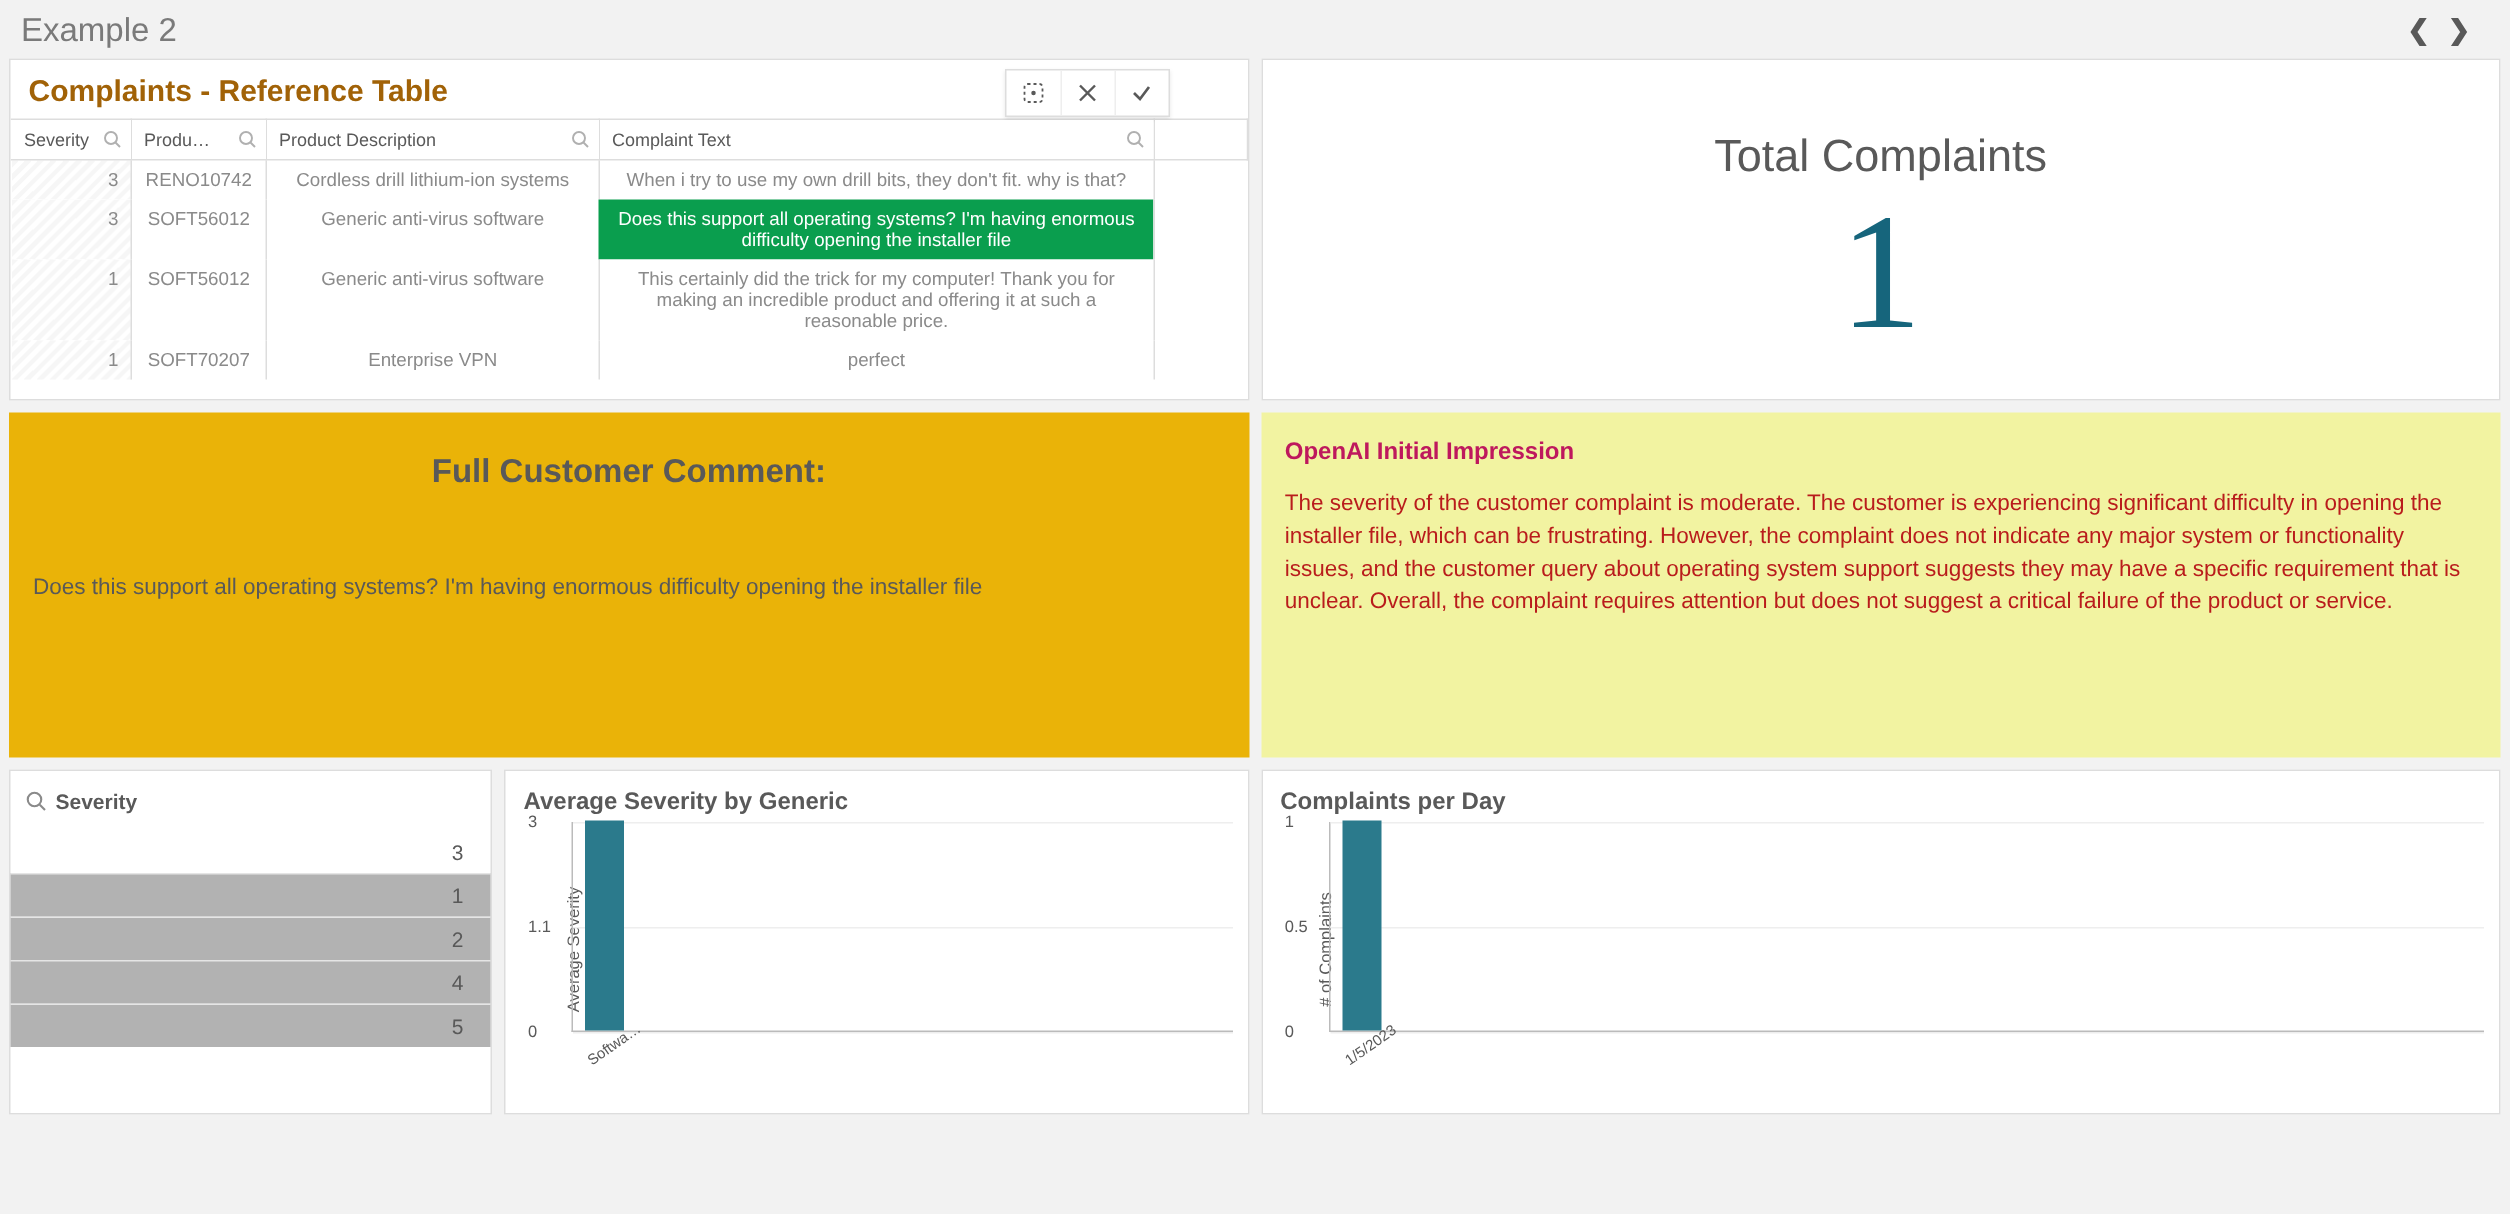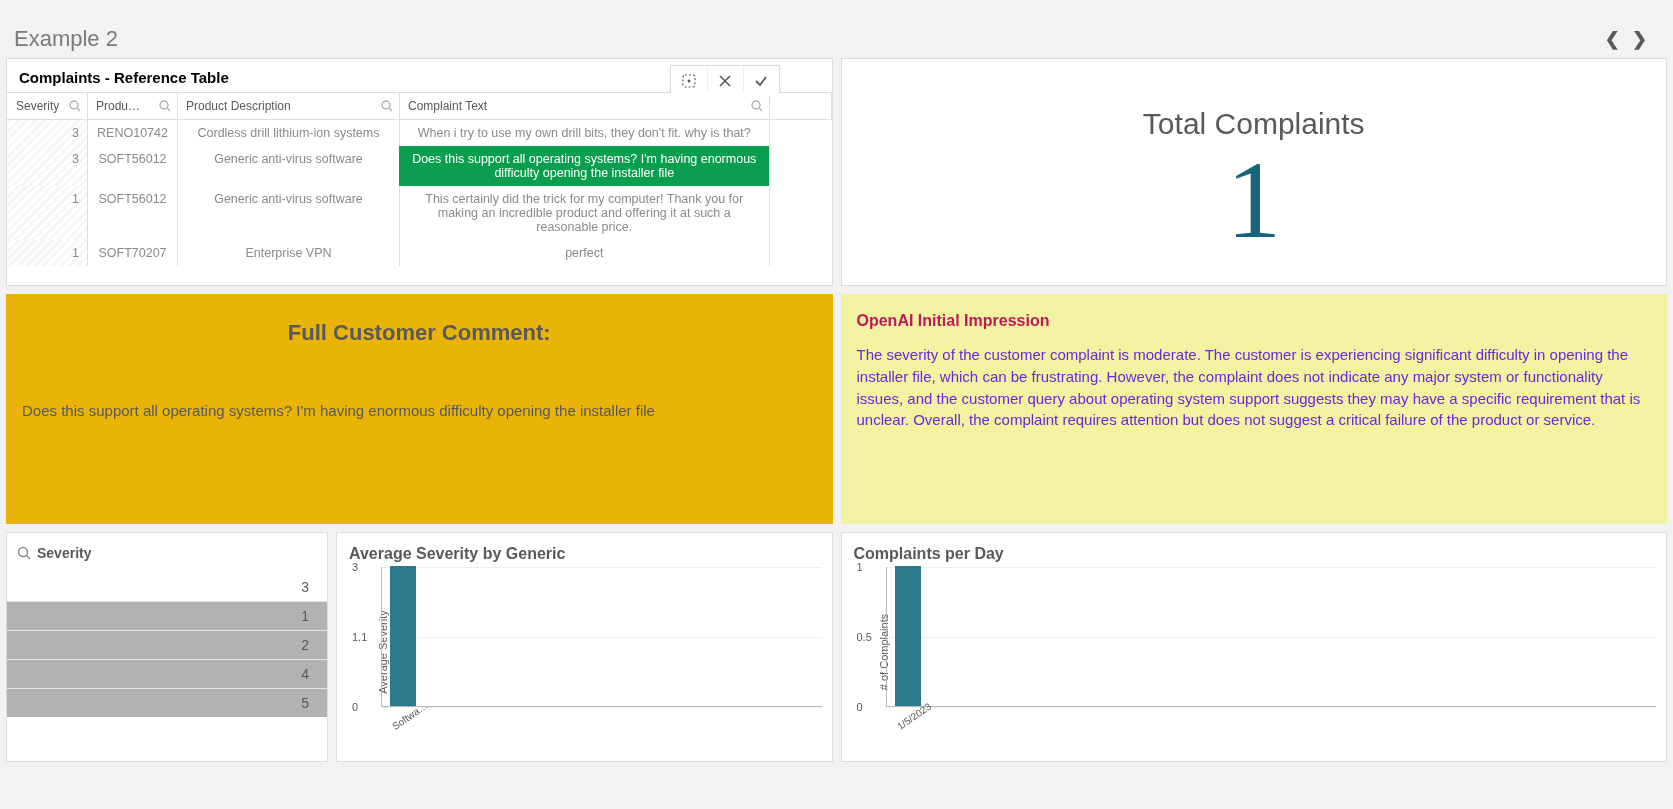--- a/index.html
+++ b/index.html
@@ -8,21 +8,21 @@
     background: #f2f2f2;
     color: #595959;
     font-size: 13px;
     overflow: hidden;
   }
 
   .page-header {
     display: flex;
     justify-content: space-between;
     align-items: center;
-    padding: 26px 20px 6px 14px;
+    padding: 7px 20px 6px 14px;
   }
   .page-title { font-size: 22px; color: #7a7a7a; font-weight: 400; }
   .nav-arrows { display: flex; gap: 12px; padding-right: 6px;}
   .nav-arrow { font-size: 18px; color: #595959; cursor: pointer; user-select:none; font-weight:600;}
 
   .grid {
     display: grid;
     grid-template-columns: 1fr 1fr;
     grid-template-rows: 228px 230px 230px;
     gap: 8px;
@@ -32,21 +32,21 @@
   .card {
     background: #fff;
     border: 1px solid #ddd;
     position: relative;
     overflow: hidden;
   }
 
   
   .ref-card { padding: 0; }
   .ref-title {
-    font-size: 15px; font-weight: 600; color: #000000;
+    font-size: 20px; font-weight: 600; color: #a16207;
     padding: 10px 12px 6px 12px;
   }
   .ref-toolbar {
     position: absolute;
     top: 6px; right: 52px;
     display: flex;
     background: #fff;
     border: 1px solid #ddd;
     box-shadow: 0 1px 3px rgba(0,0,0,.1);
   }
@@ -97,21 +97,21 @@
   .tc-num { font-family: Georgia, 'Times New Roman', serif; font-size: 110px; color:#16657c; line-height:1; margin-top:4px;}
 
   
   .fc-card { background:#eab308; border:none; padding: 26px 16px; }
   .fc-title { text-align:center; font-size:22px; font-weight:600; color:#595959; }
   .fc-body { margin-top: 56px; font-size:15px; color:#595959; }
 
   
   .ai-card { background:#f2f3a1; border:none; padding: 18px 16px; }
   .ai-title { font-size:16px; font-weight:600; color:#be185d; }
-  .ai-body { margin-top:14px; font-size:15px; line-height:1.45; color:#6d28d9;}
+  .ai-body { margin-top:14px; font-size:15px; line-height:1.45; color:#b91c1c;}
 
   
   .bottom-left { display:grid; grid-template-columns: 322px 1fr; gap:8px; background:transparent; border:none; }
   .sev-card, .avg-card, .cpd-card { background:#fff; border:1px solid #ddd; }
   .sev-head { display:flex; align-items:center; gap:6px; padding:12px 10px; font-size:14px; font-weight:600; color:#595959;}
   .sev-list { }
   .sev-item { text-align:right; padding:6px 18px 6px 10px; font-size:14px; color:#595959; }
   .sev-item.hl { background:#b2b2b2; }
   .sev-item + .sev-item { border-top:1px solid #e5e5e5; }
 

